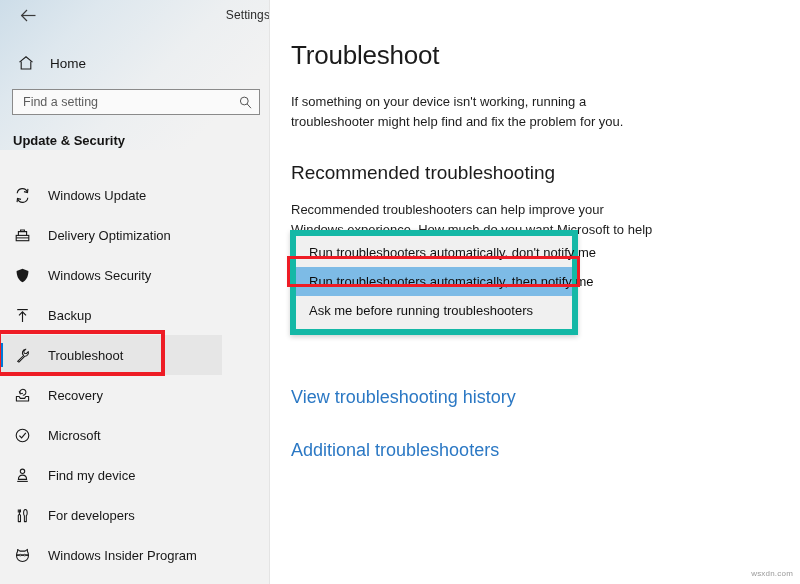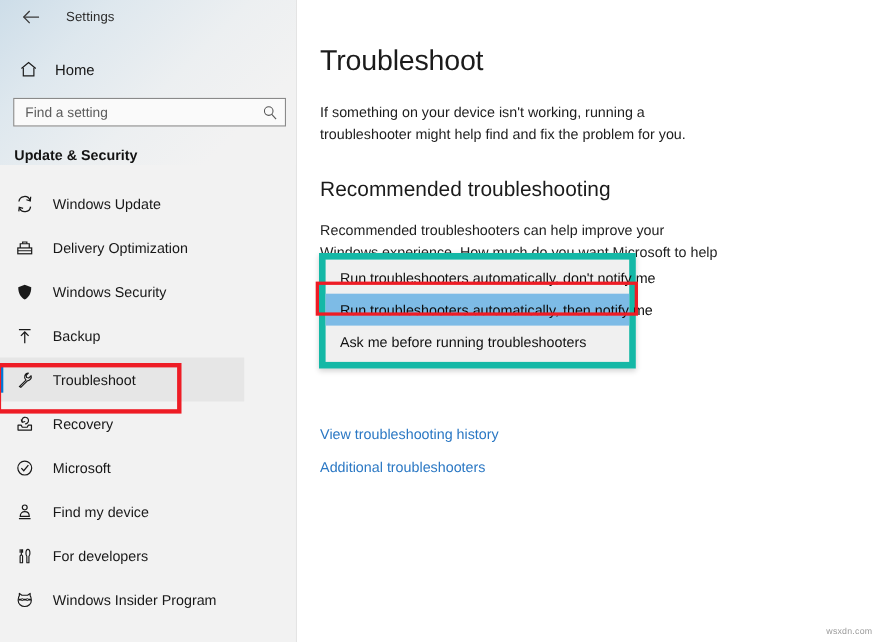--- a/index.html
+++ b/index.html
@@ -55,20 +55,21 @@
     opacity: 0.95;
     pointer-events: none;
   }
 
   .titlebar {
     position: absolute;
     left: 0; top: 0;
     width: 270px; height: 30px;
     display: flex;
     align-items: center;
+    justify-content: space-between;
   }
   .back-btn {
     width: 36px; height: 28px;
     display: flex; align-items: center; justify-content: center;
     margin-left: 10px;
     color: #3a3a3a;
   }
   .app-title {
     font-size: 12px;
     color: #2b2b2b;
@@ -116,21 +117,21 @@
   .section-header {
     position: absolute;
     left: 13px; top: 133px;
     font-size: 13px;
     font-weight: bold;
     color: #131313;
   }
 
   .nav-list {
     position: absolute;
-    left: 0; top: 165px;
+    left: 0; top: 175px;
     width: 222px;
   }
   .nav-item {
     position: relative;
     height: 40px;
     display: flex;
     align-items: center;
     padding-left: 14px;
     cursor: default;
   }
@@ -243,27 +244,27 @@
     width: 293px;
     height: 31px;
     border: 3px solid #EE1C25;
     z-index: 7;
     pointer-events: none;
   }
 
   .link {
     position: absolute;
     left: 21px;
-    font-size: 13px;
+    font-size: 18px;
     color: #2B78C4;
     text-decoration: none;
     cursor: pointer;
   }
   .link-history { top: 387px; }
-  .link-additional { top: 417px; }
+  .link-additional { top: 440px; }
 
   .watermark {
     position: absolute;
     right: 7px;
     bottom: 6px;
     font-size: 8px;
     color: #9a9a9a;
     letter-spacing: .2px;
   }
 

